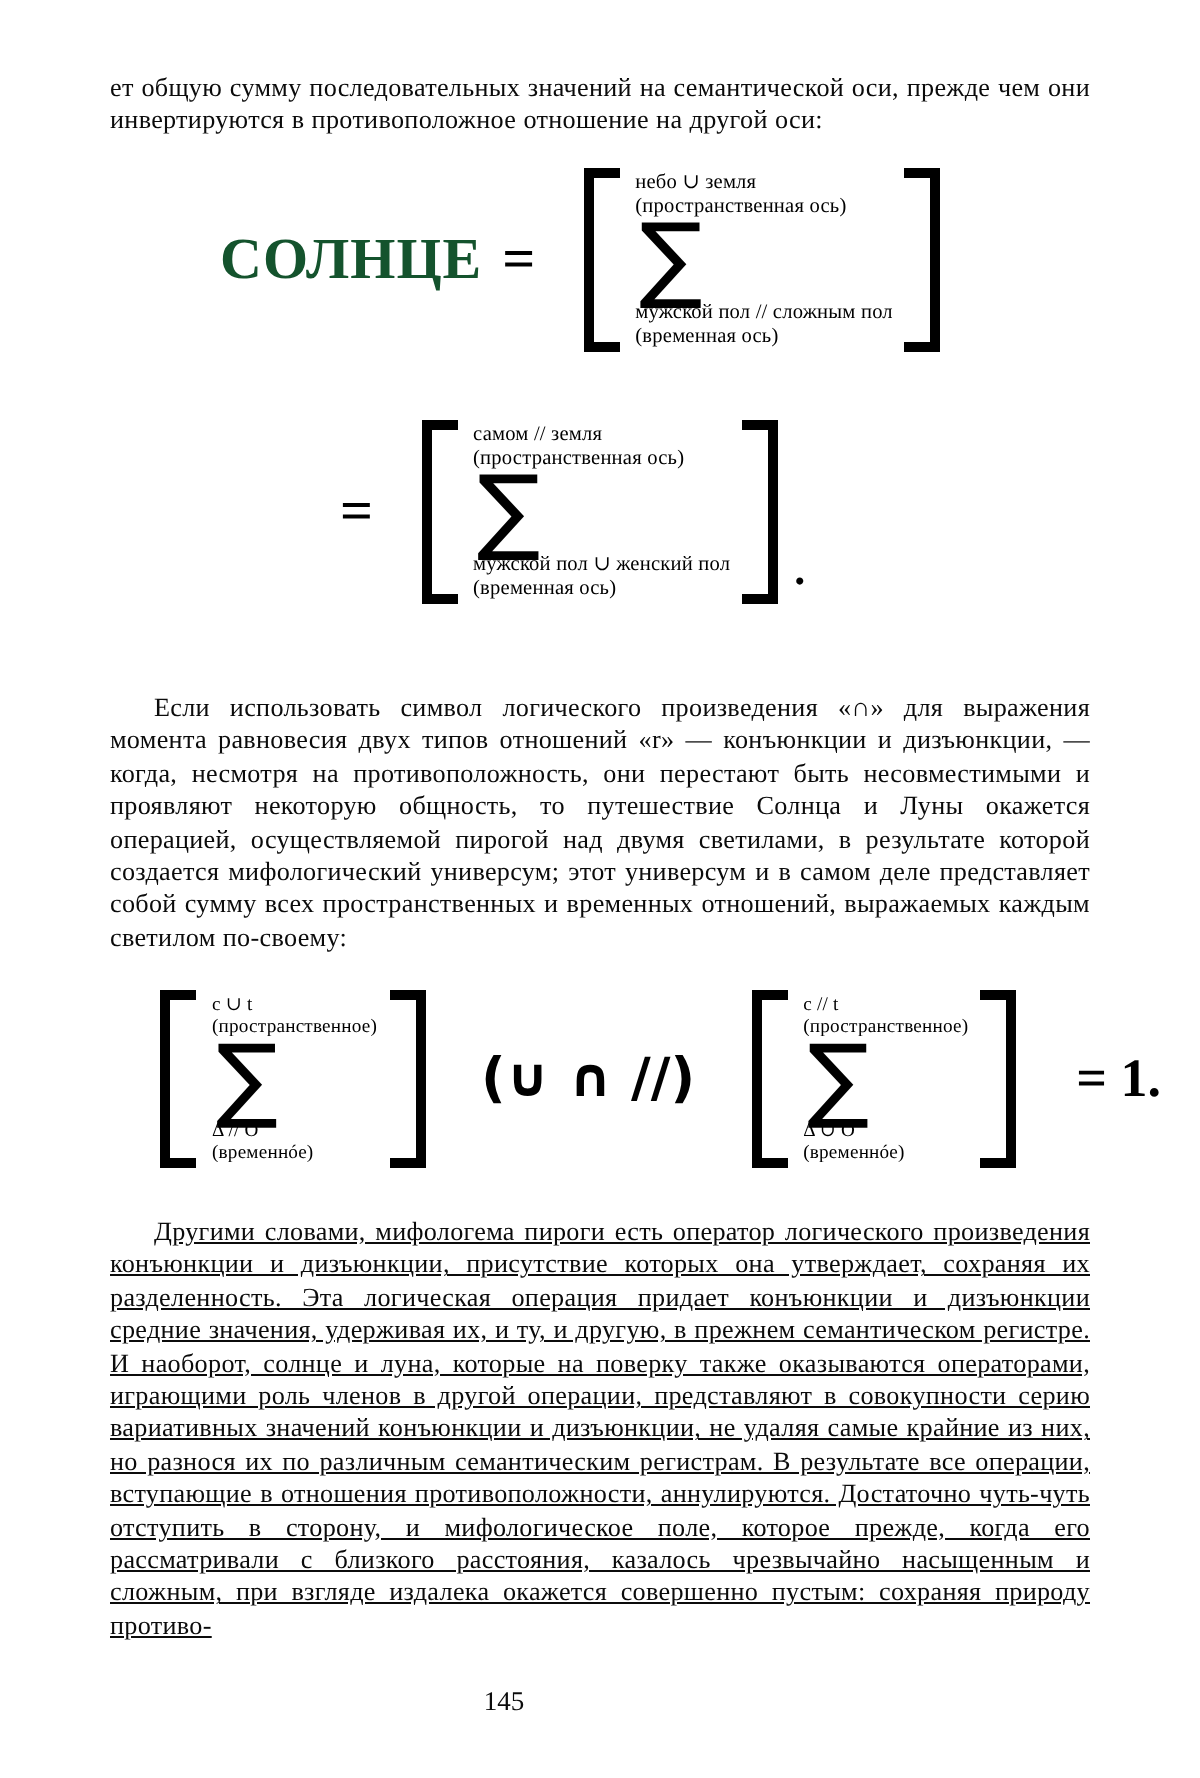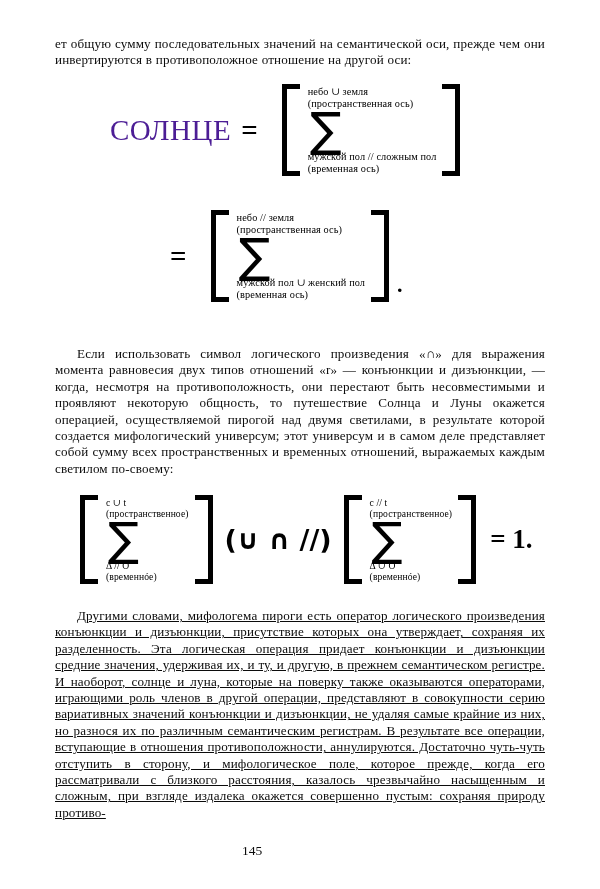--- a/index.html
+++ b/index.html
@@ -45,24 +45,24 @@
 
   
   .formula {
     position: absolute;
     display: flex;
     align-items: center;
   }
 
   .lhs {
     font-size: 29px;
-    font-weight: normal;
+    font-weight: bold;
     letter-spacing: 0.5px;
     white-space: nowrap;
-    color: #4c1d95;
+    color: #14532d;
   }
   .lhs.ital { font-style: italic; }
 
   .eq {
     font-size: 29px;
     font-weight: bold;
     margin-left: 10px;
   }
 
   
@@ -125,20 +125,21 @@
     font-weight: bold;
     align-self: flex-end;
     margin-left: 8px;
     margin-bottom: 4px;
   }
 
   
   #formula-big {
     left: 80px;
     top: 495px;
+    gap: 16px;
   }
   #formula-big .lim { font-size: 9.6px; line-height: 11px; }
   #formula-big .sigma { font-size: 46px; line-height: 39px; }
   .op {
     font-size: 27px;
     font-weight: bold;
     margin: 0 12px;
     white-space: nowrap;
     font-family: "DejaVu Sans", sans-serif;
   }
@@ -183,21 +184,21 @@
       <span class="bar right"></span>
     </span>
   </div>
 
   <div class="formula" id="formula-moon">
     <span class="eq">=</span>
 
     <span class="brk">
       <span class="bar left"></span>
       <span class="brk-body">
-        <span class="lim">небо // земля</span>
+        <span class="lim">самом // земля</span>
         <span class="lim">(пространственная ось)</span>
         <span class="sigma">∑</span>
         <span class="lim">мужской пол ∪ женский пол</span>
         <span class="lim">(временная ось)</span>
       </span>
       <span class="bar right"></span>
     </span>
 
     <span class="trail-dot">.</span>
   </div>

